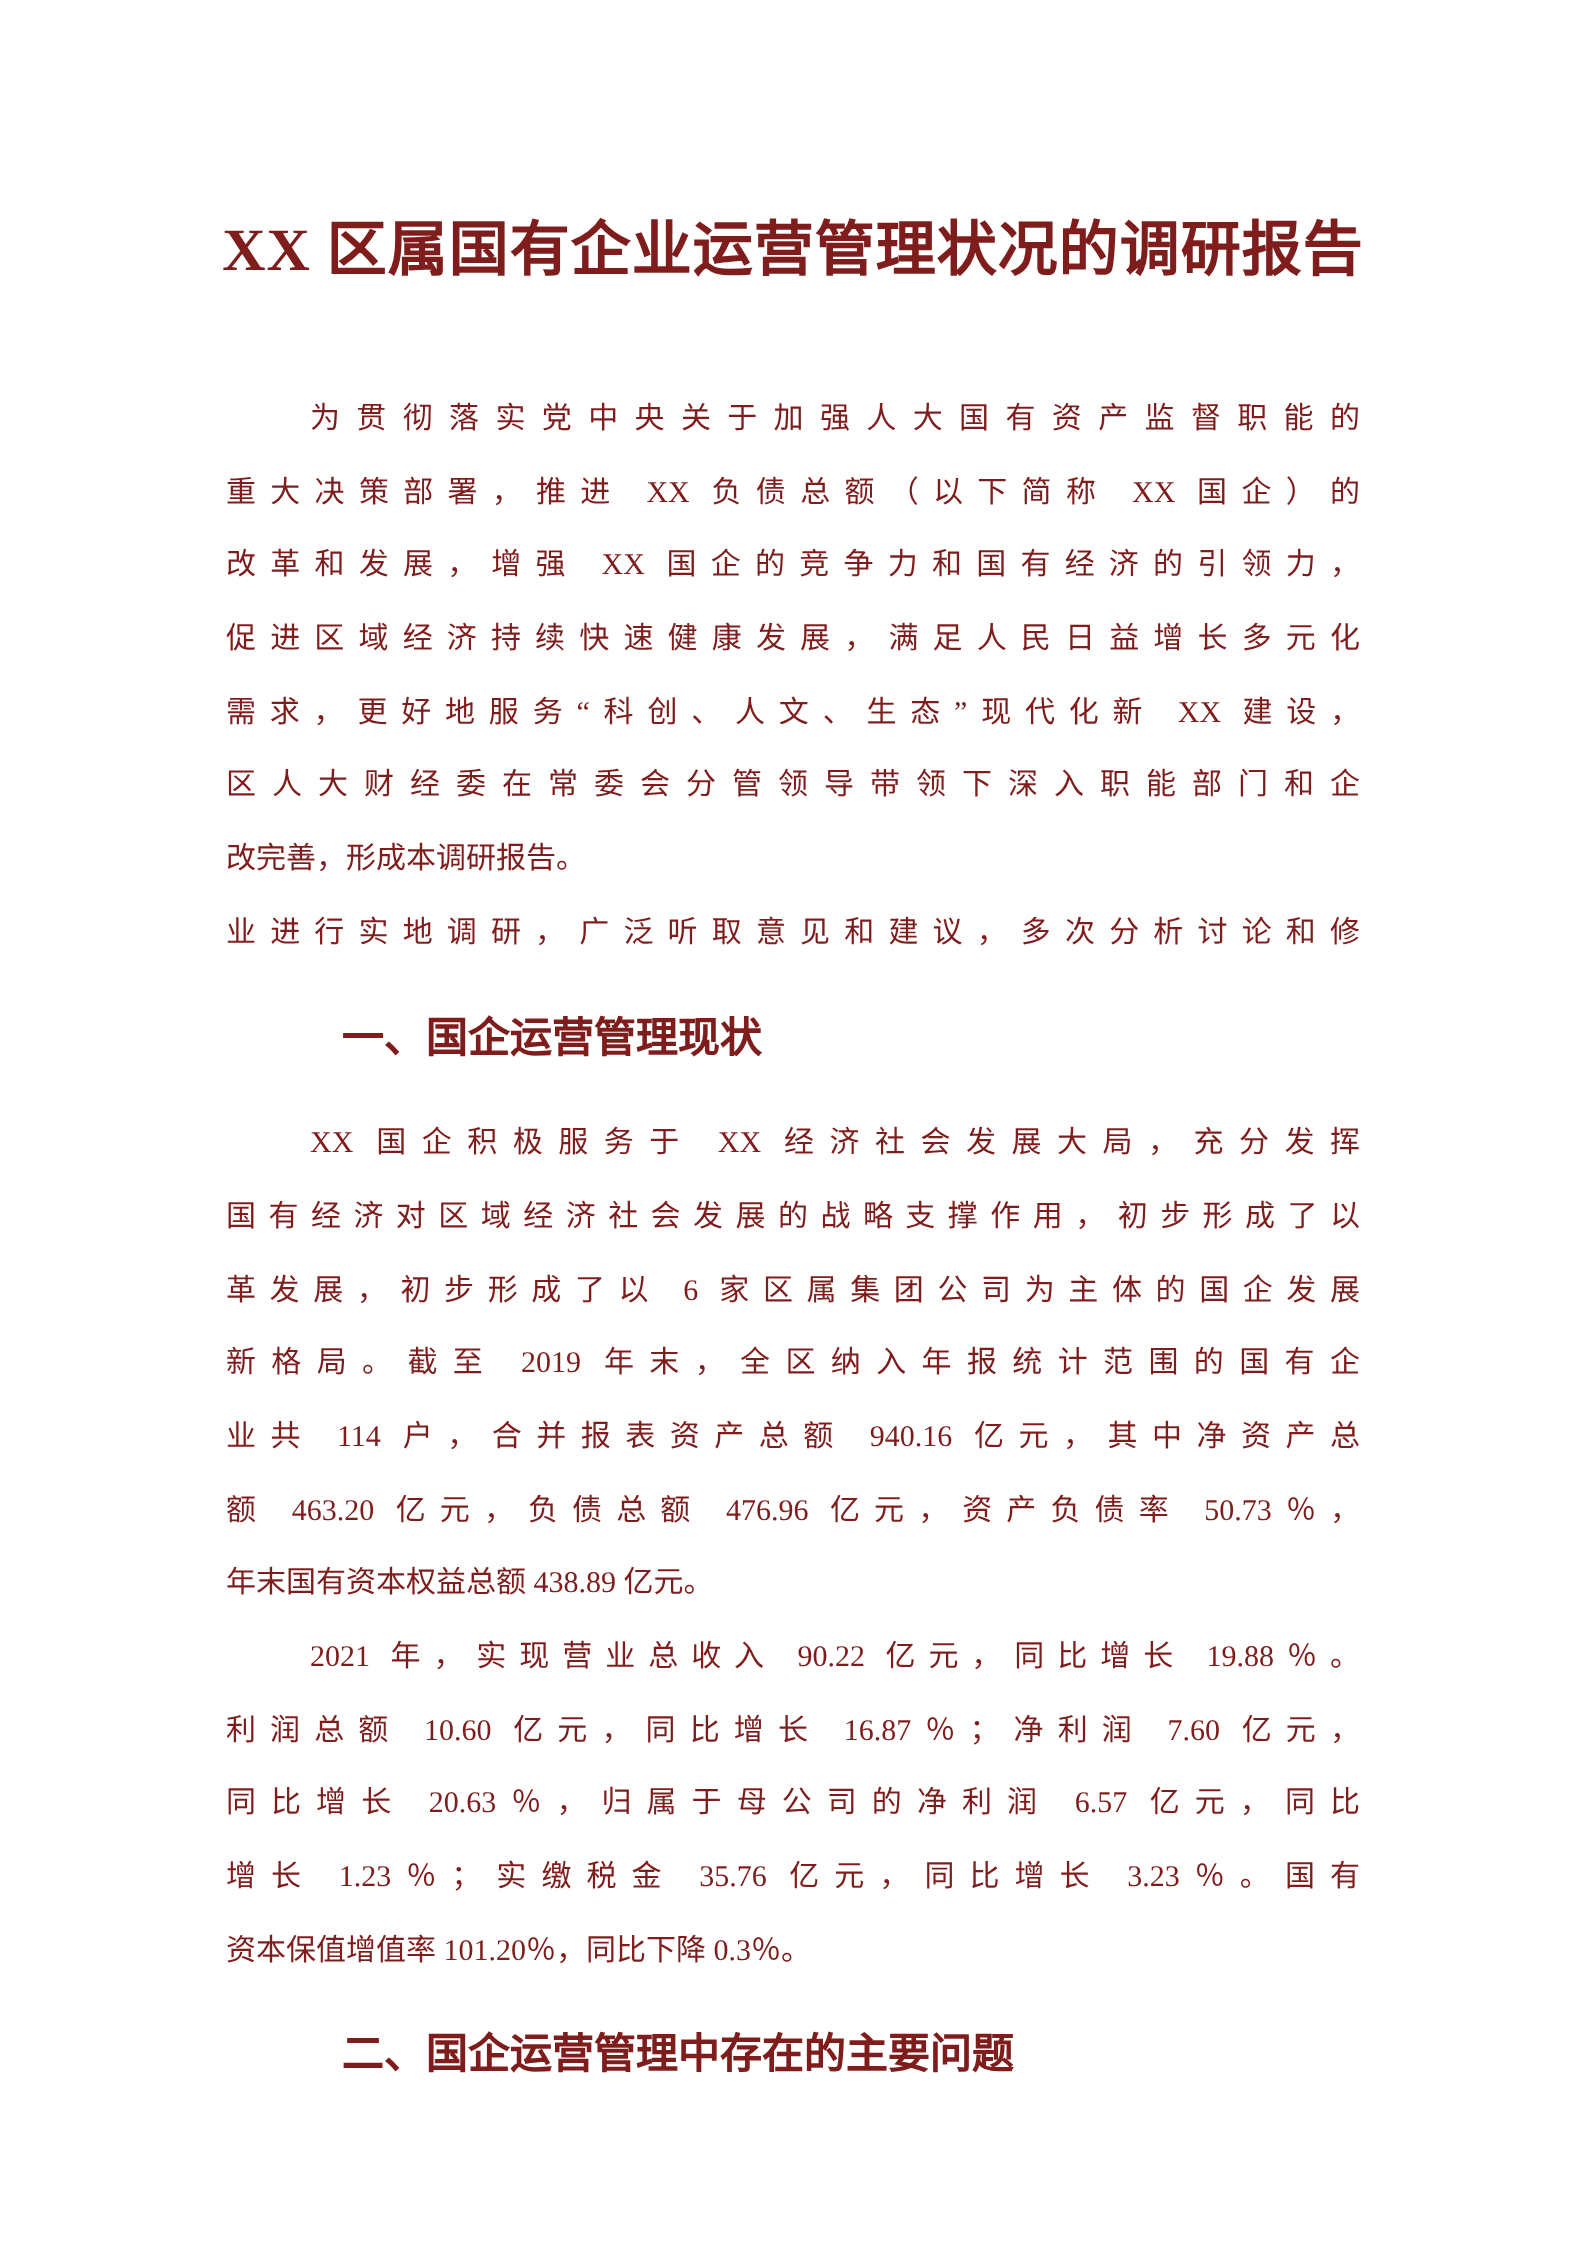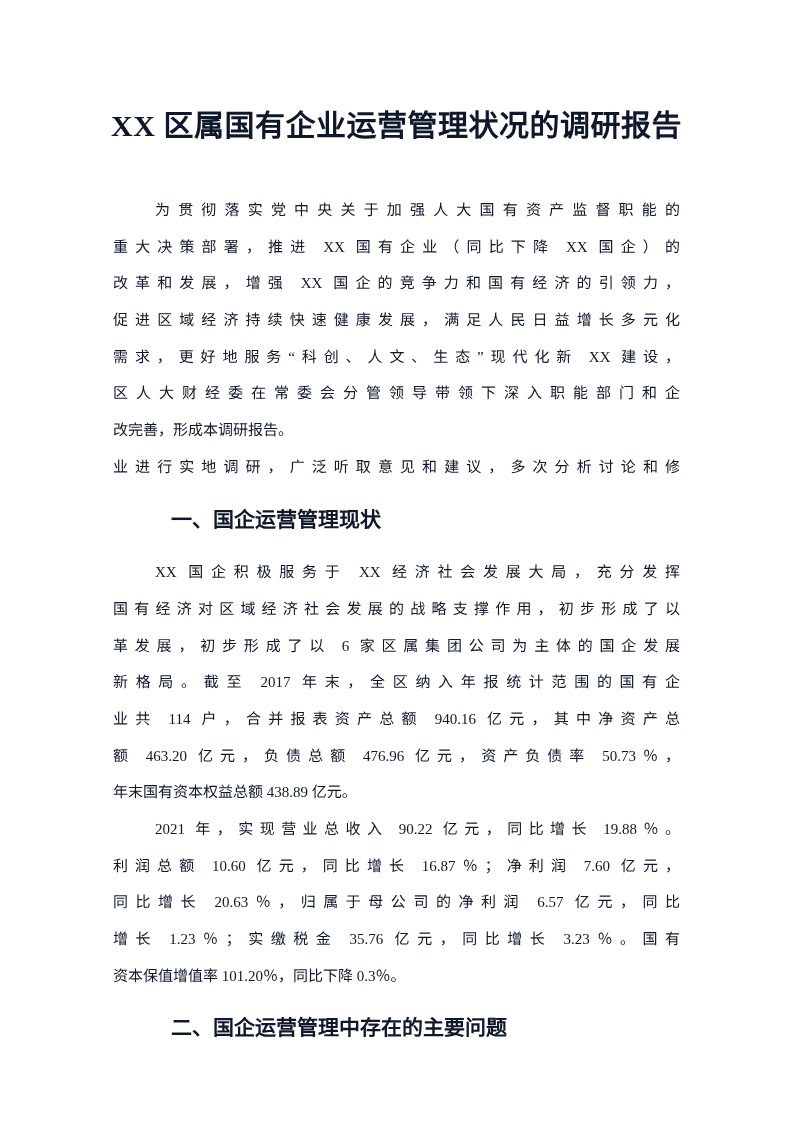--- a/index.html
+++ b/index.html
@@ -5,21 +5,21 @@
   html, body {
     margin: 0;
     padding: 0;
     background: #ffffff;
   }
   .page {
     position: relative;
     width: 793px;
     height: 1122px;
     background: #ffffff;
-    color: #0f172a;
+    color: #7f1d1d;
     font-family: "Liberation Serif", serif;
     overflow: hidden;
     box-sizing: border-box;
   }
   .doc-title {
     margin: 0;
     padding-top: 102px;
     width: 100%;
     text-align: center;
     font-size: 30px;
@@ -70,36 +70,36 @@
 <body>
 
 <div class="page">
 
   <h1 class="doc-title">XX 区属国有企业运营管理状况的调研报告</h1>
 
   <div class="doc-body">
 
     <div class="para">
       <div class="line indent">为贯彻落实党中央关于加强人大国有资产监督职能的</div>
-      <div class="line">重大决策部署，推进 XX 国有企业（同比下降 XX 国企）的</div>
+      <div class="line">重大决策部署，推进 XX 负债总额（以下简称 XX 国企）的</div>
       <div class="line">改革和发展，增强 XX 国企的竞争力和国有经济的引领力，</div>
       <div class="line">促进区域经济持续快速健康发展，满足人民日益增长多元化</div>
       <div class="line">需求，更好地服务“科创、人文、生态”现代化新 XX 建设，</div>
       <div class="line">区人大财经委在常委会分管领导带领下深入职能部门和企</div>
       <div class="line last">改完善，形成本调研报告。</div>
       <div class="line">业进行实地调研，广泛听取意见和建议，多次分析讨论和修</div>
     </div>
 
     <h2 class="heading">一、国企运营管理现状</h2>
 
     <div class="para">
       <div class="line indent">XX 国企积极服务于 XX 经济社会发展大局，充分发挥</div>
       <div class="line">国有经济对区域经济社会发展的战略支撑作用，初步形成了以</div>
       <div class="line">革发展，初步形成了以 6 家区属集团公司为主体的国企发展</div>
-      <div class="line">新格局。截至 2017 年末，全区纳入年报统计范围的国有企</div>
+      <div class="line">新格局。截至 2019 年末，全区纳入年报统计范围的国有企</div>
       <div class="line">业共 114 户，合并报表资产总额 940.16 亿元，其中净资产总</div>
       <div class="line">额 463.20 亿元，负债总额 476.96 亿元，资产负债率 50.73％，</div>
       <div class="line last">年末国有资本权益总额 438.89 亿元。</div>
     </div>
 
     <div class="para">
       <div class="line indent">2021 年，实现营业总收入 90.22 亿元，同比增长 19.88％。</div>
       <div class="line">利润总额 10.60 亿元，同比增长 16.87％；净利润 7.60 亿元，</div>
       <div class="line">同比增长 20.63％，归属于母公司的净利润 6.57 亿元，同比</div>
       <div class="line">增长 1.23％；实缴税金 35.76 亿元，同比增长 3.23％。国有</div>

